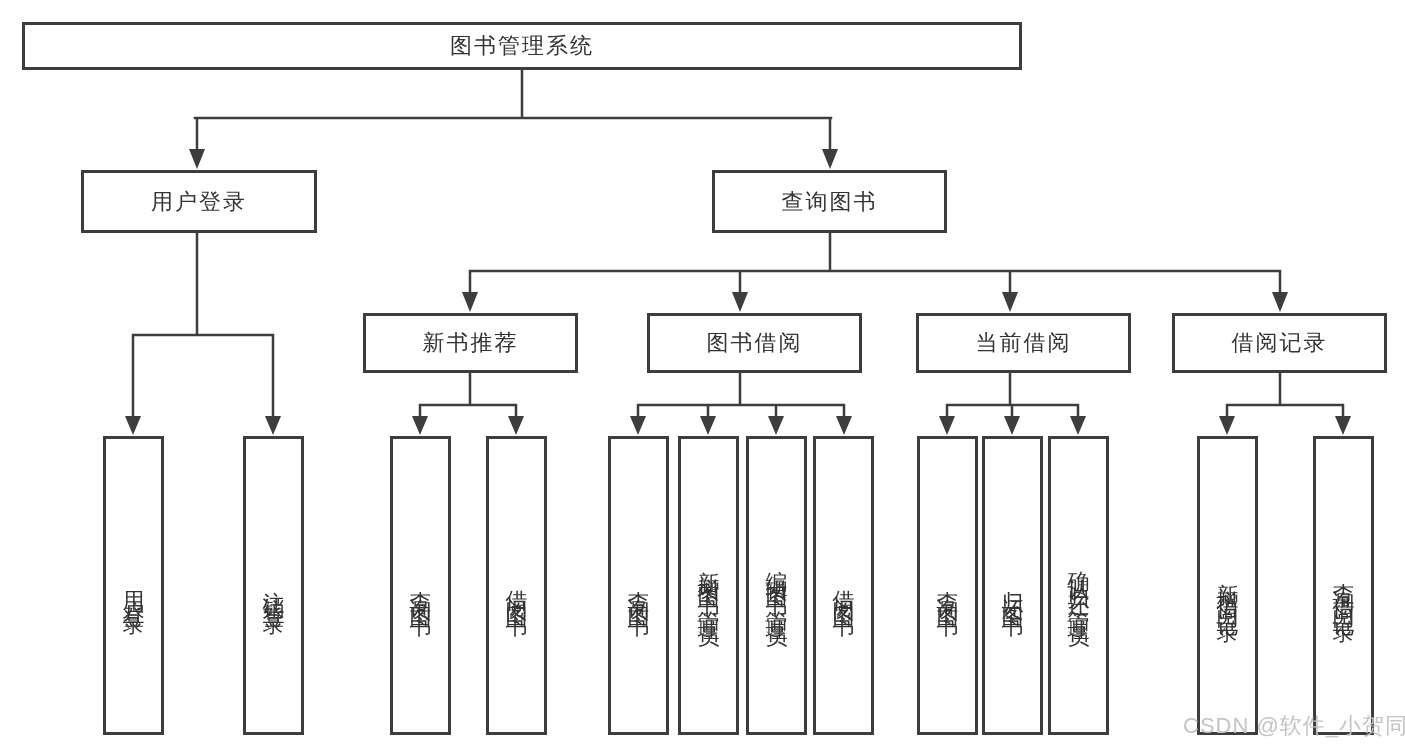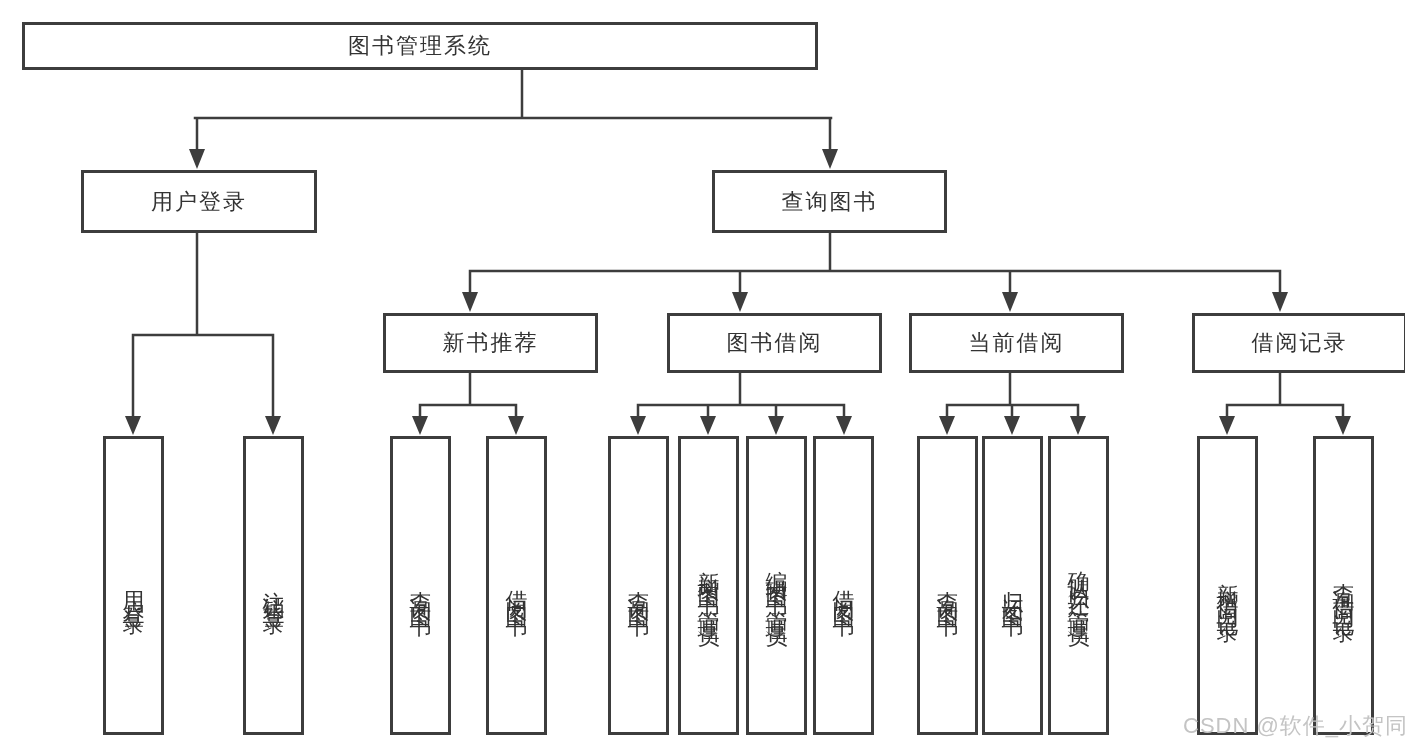--- a/index.html
+++ b/index.html
@@ -24,23 +24,23 @@
     border:3px solid var(--line);
     color:var(--text);
     display:flex;
     align-items:center;
     justify-content:center;
     text-align:center;
     font-size:22px;
     letter-spacing:2px;
     z-index:2;
   }
-  .root{left:22px;top:22px;width:796px;height:48px;}
+  .root{left:22px;top:22px;width:1000px;height:48px;}
   .lvl2{top:170px;height:63px;}
-  .lvl3{top:313px;width:215px;height:60px;margin-left:20px;}
+  .lvl3{top:313px;width:215px;height:60px;}
   .leaf{
     top:436px;width:61px;height:299px;
     writing-mode:vertical-rl;
     text-orientation:mixed;
     font-size:22px;
     letter-spacing:8px;
     line-height:1;
     padding-top:6px;
   }
   .watermark{
@@ -103,21 +103,21 @@
              M1335 416 L1351 416 L1343 435 Z"></path>
   </svg>
 
   <div class="node root">图书管理系统</div>
 
   <div class="node lvl2" style="left:81px;width:236px;">用户登录</div>
   <div class="node lvl2" style="left:712px;width:235px;">查询图书</div>
 
   <div class="node lvl3" style="left:363px;">新书推荐</div>
   <div class="node lvl3" style="left:647px;">图书借阅</div>
-  <div class="node lvl3" style="left:889px;">当前借阅</div>
+  <div class="node lvl3" style="left:916px;">当前借阅</div>
   <div class="node lvl3" style="left:1172px;">借阅记录</div>
 
   <div class="node leaf" style="left:103px;">用户登录</div>
   <div class="node leaf" style="left:243px;">注销登录</div>
 
   <div class="node leaf" style="left:390px;">查询图书</div>
   <div class="node leaf" style="left:486px;">借阅图书</div>
 
   <div class="node leaf" style="left:608px;">查询图书</div>
   <div class="node leaf" style="left:678px;">新增图书（管理员）</div>

